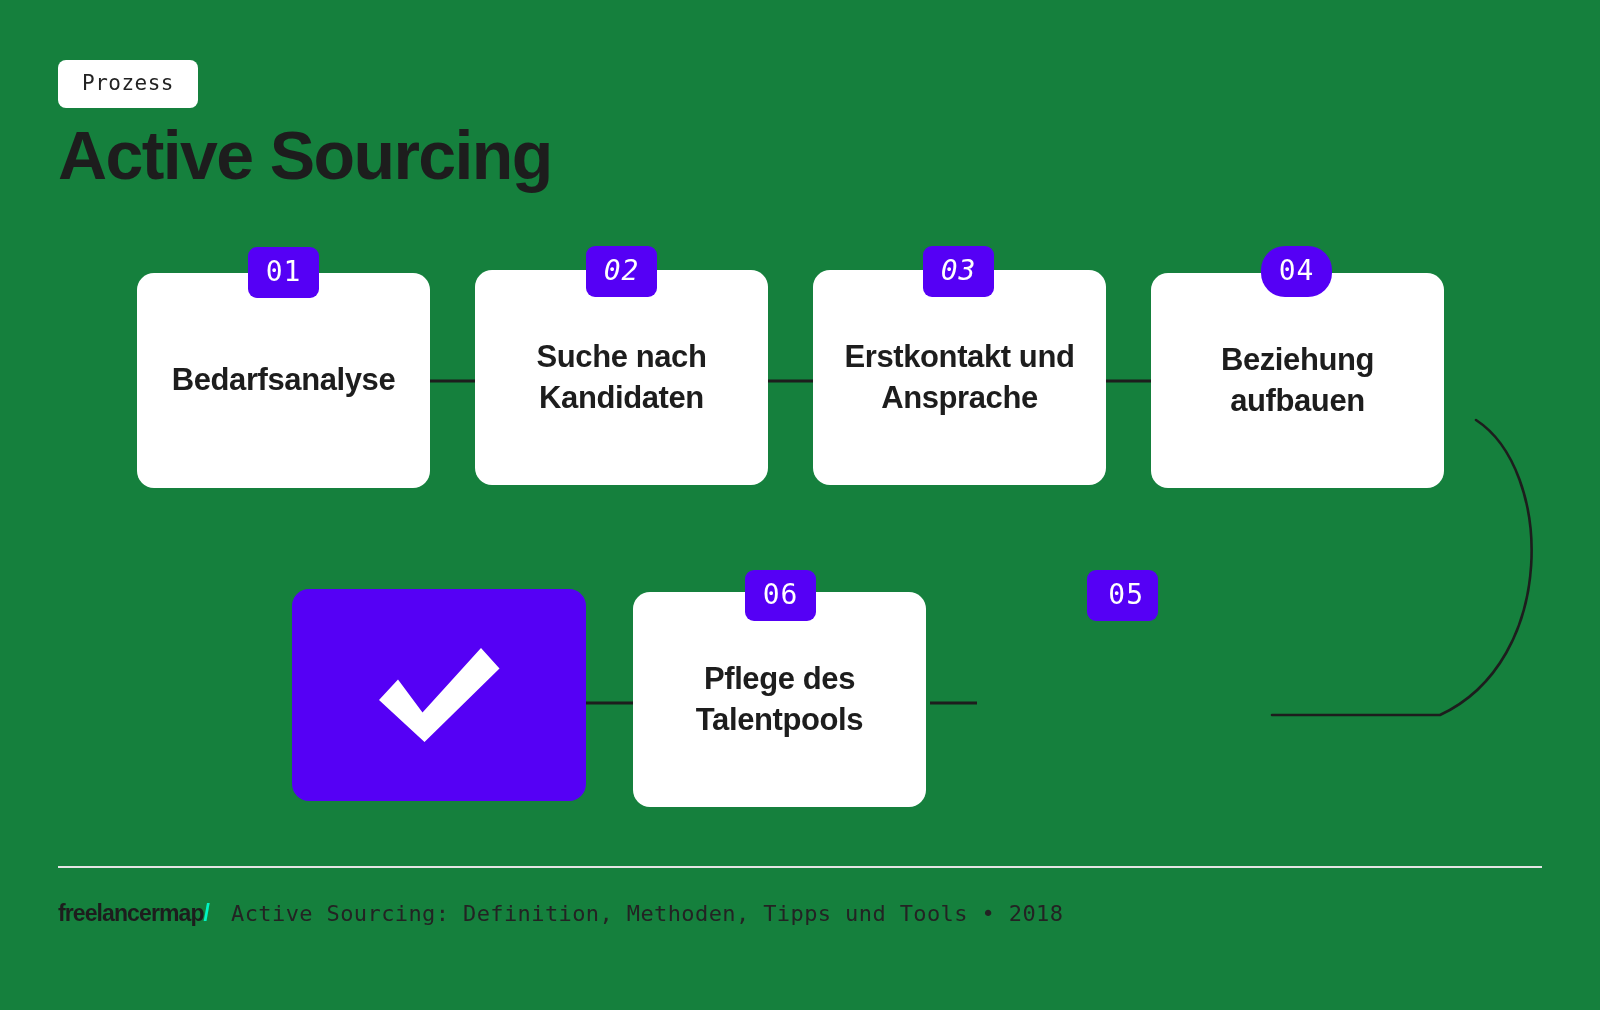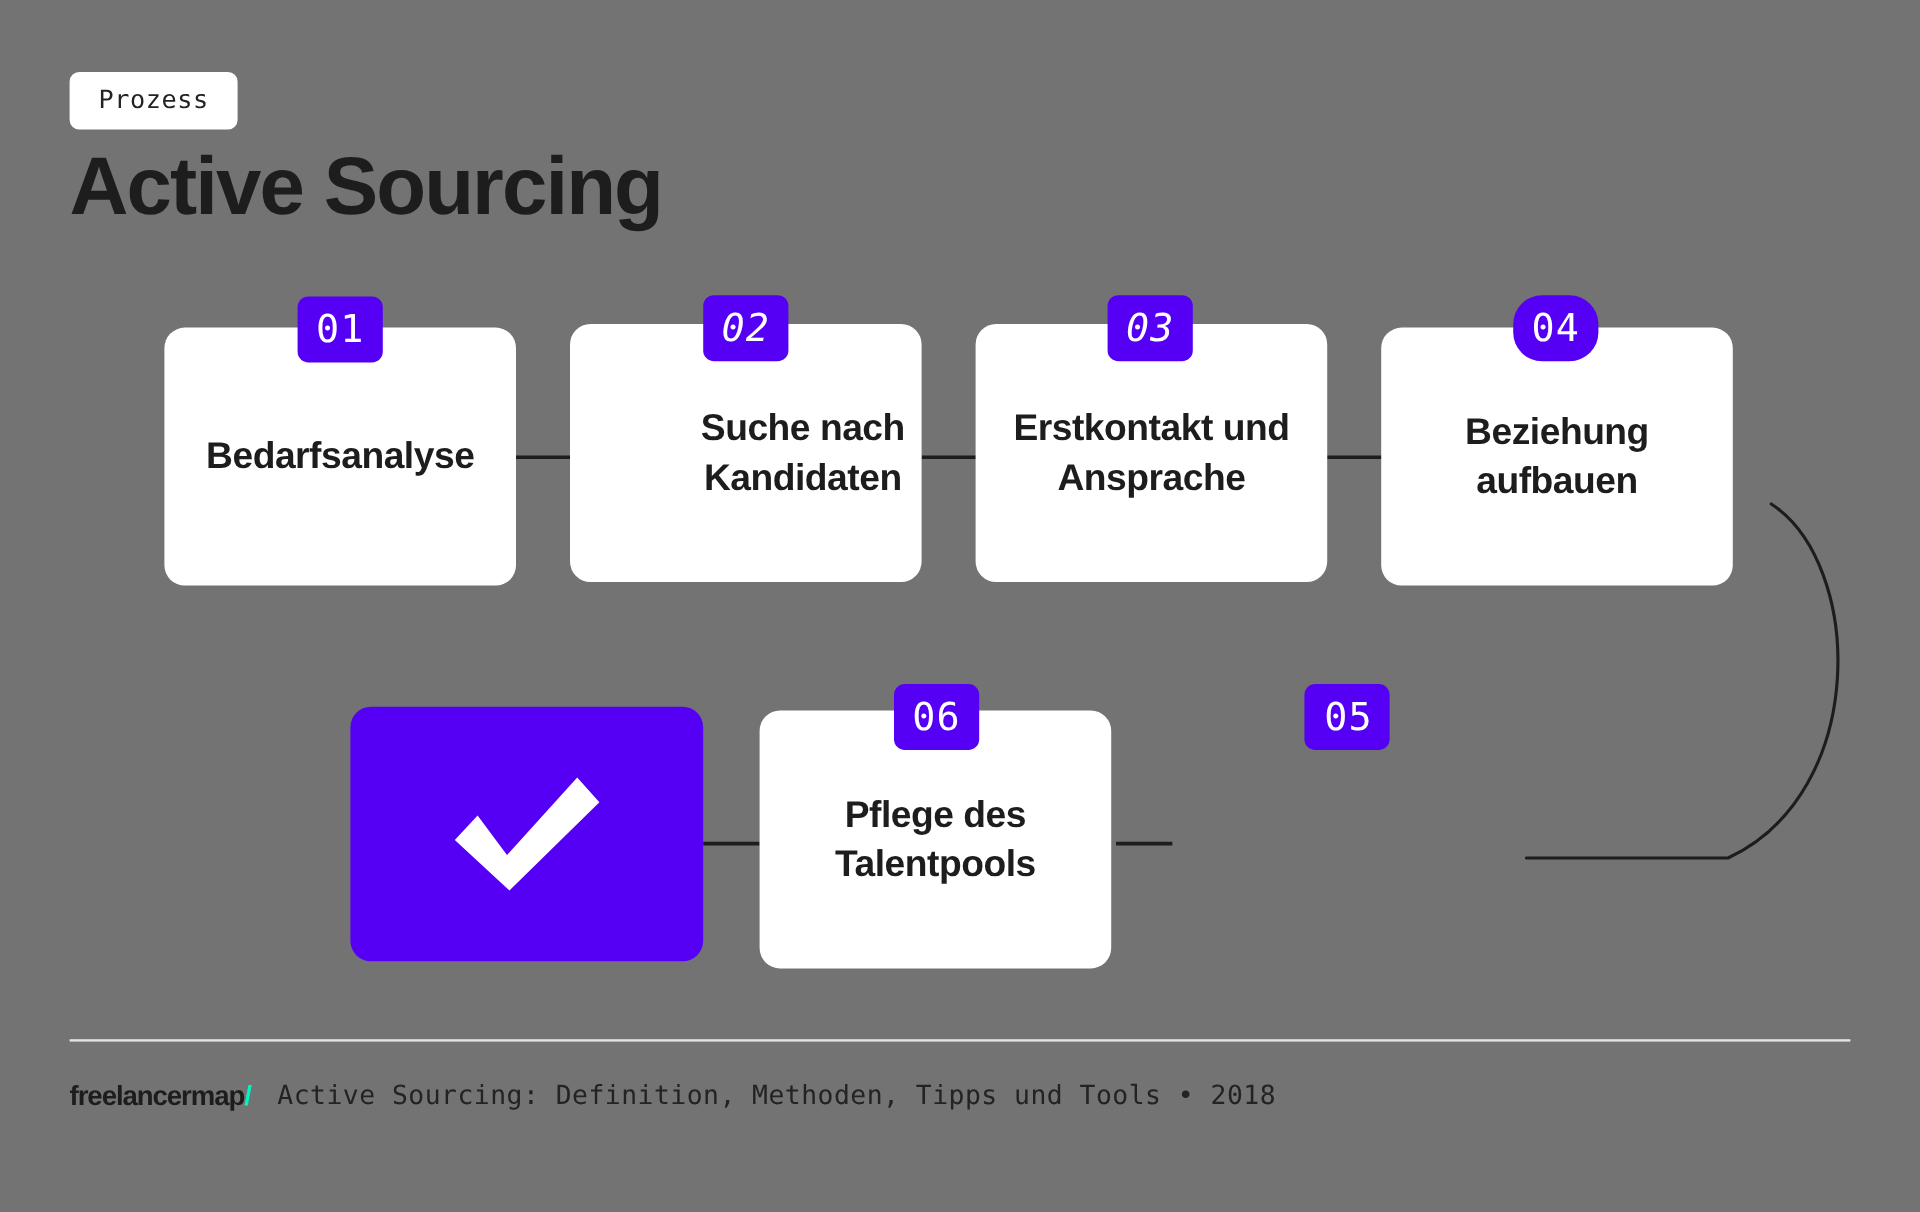--- a/index.html
+++ b/index.html
@@ -11,21 +11,21 @@
     width: 1600px;
     height: 1010px;
     background: #f4f4f4;
     font-family: "Liberation Sans", sans-serif;
     overflow: hidden;
   }
   .page {
     position: relative;
     width: 1600px;
     height: 1010px;
-    background: #737373;
+    background: #15803d;
   }
 
   
   .kicker {
     position: absolute;
     left: 58px;
     top: 60px;
     background: #ffffff;
     border-radius: 8px;
     padding: 13px 24px 14px 24px;
@@ -84,21 +84,21 @@
     color: #1d1d1d;
     padding: 0 14px;
     white-space: pre-line;
   }
   .badge {
     position: absolute;
     background: #5500f5;
     border-radius: 9px;
     color: #ffffff;
     font-family: "DejaVu Sans Mono", "Liberation Mono", monospace;
-    font-size: 32px;
+    font-size: 28px;
     line-height: 1;
     padding: 11px 14px 12px 14px;
     letter-spacing: 1px;
     box-sizing: border-box;
     text-align: center;
   }
 
   .check-card {
     position: absolute;
     background: #5500f5;
@@ -163,21 +163,21 @@
       <path d="M 1476 420 C 1553 470, 1558 660, 1440 715 L 1272 715" fill="none" stroke="#1d1d1d" stroke-width="2.6" stroke-linecap="round"></path>
       <line x1="930" y1="703" x2="977" y2="703" stroke="#1d1d1d" stroke-width="3"></line>
       <line x1="586" y1="703" x2="633" y2="703" stroke="#1d1d1d" stroke-width="3"></line>
     </svg>
 
     <div class="card" style="left:137px; top:273px; width:293px; height:215px;">
       <span class="card-label">Bedarfsanalyse</span>
     </div>
     <div class="badge" style="left:248px; top:247px; width:71px;">01</div>
 
-    <div class="card" style="left:475px; top:270px; width:293px; height:215px;justify-content:flex-end;">
+    <div class="card" style="left:475px; top:270px; width:293px; height:215px;">
       <span class="card-label">Suche nach
 Kandidaten</span>
     </div>
     <div class="badge" style="left:586px; top:246px; width:71px;font-style:italic;">02</div>
 
     <div class="card" style="left:813px; top:270px; width:293px; height:215px;">
       <span class="card-label">Erstkontakt und
 Ansprache</span>
     </div>
     <div class="badge" style="left:923px; top:246px; width:71px;font-style:italic;">03</div>

